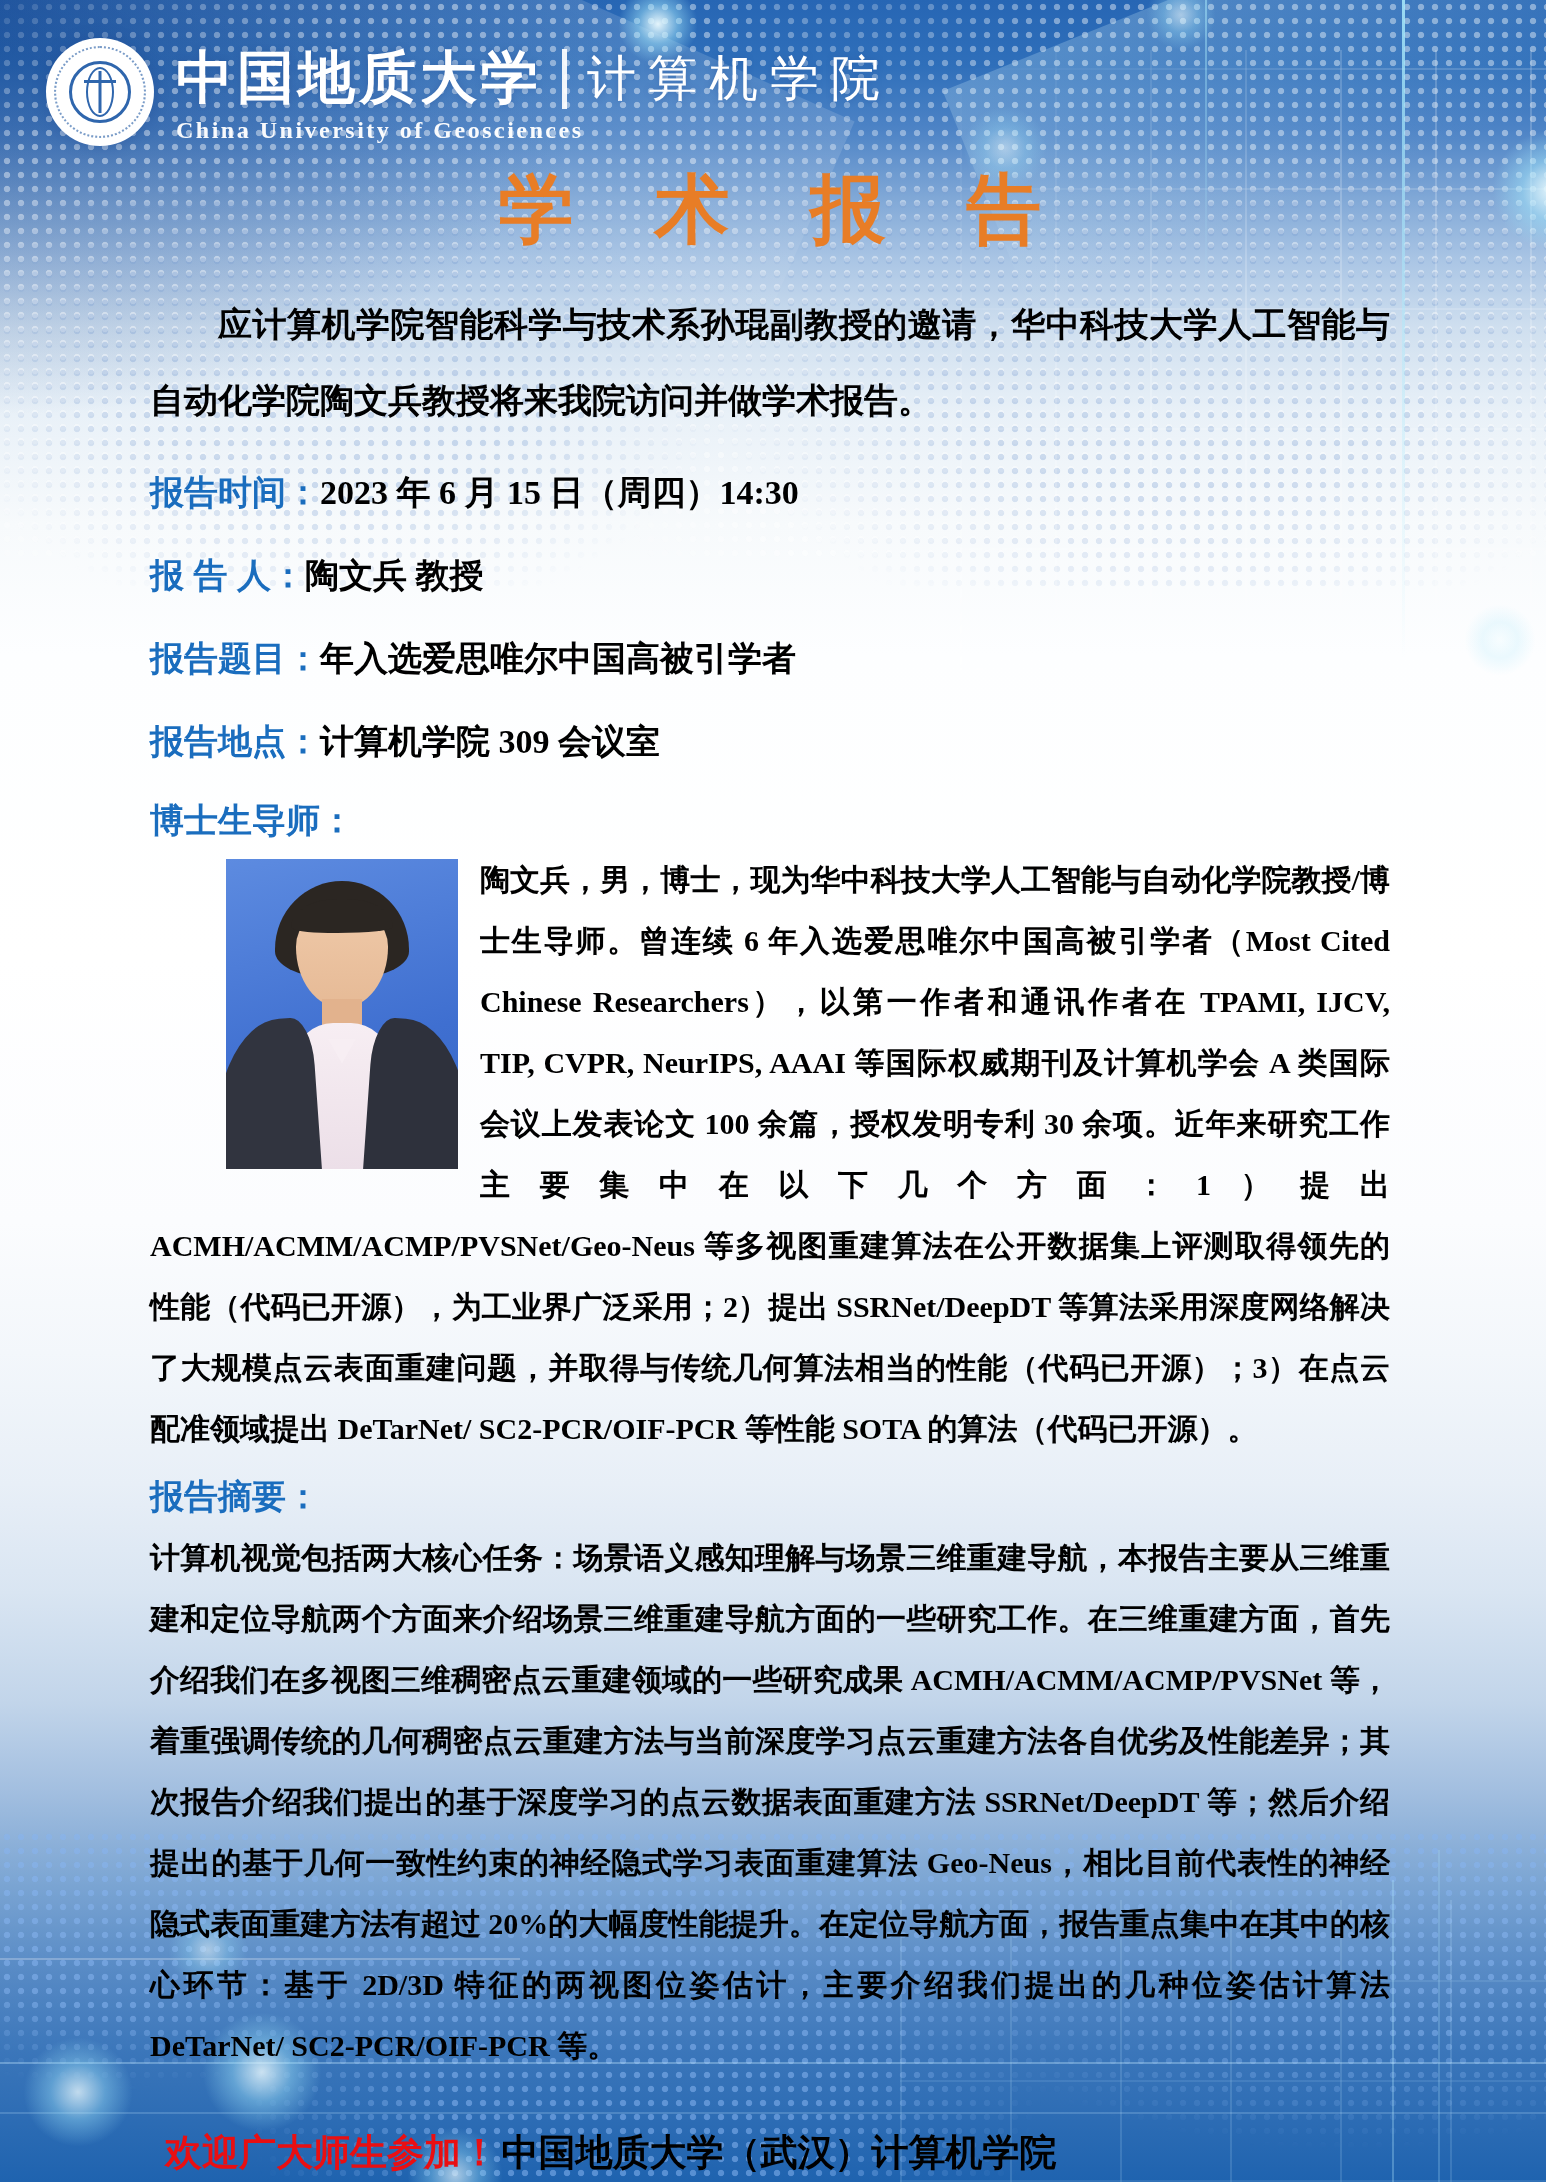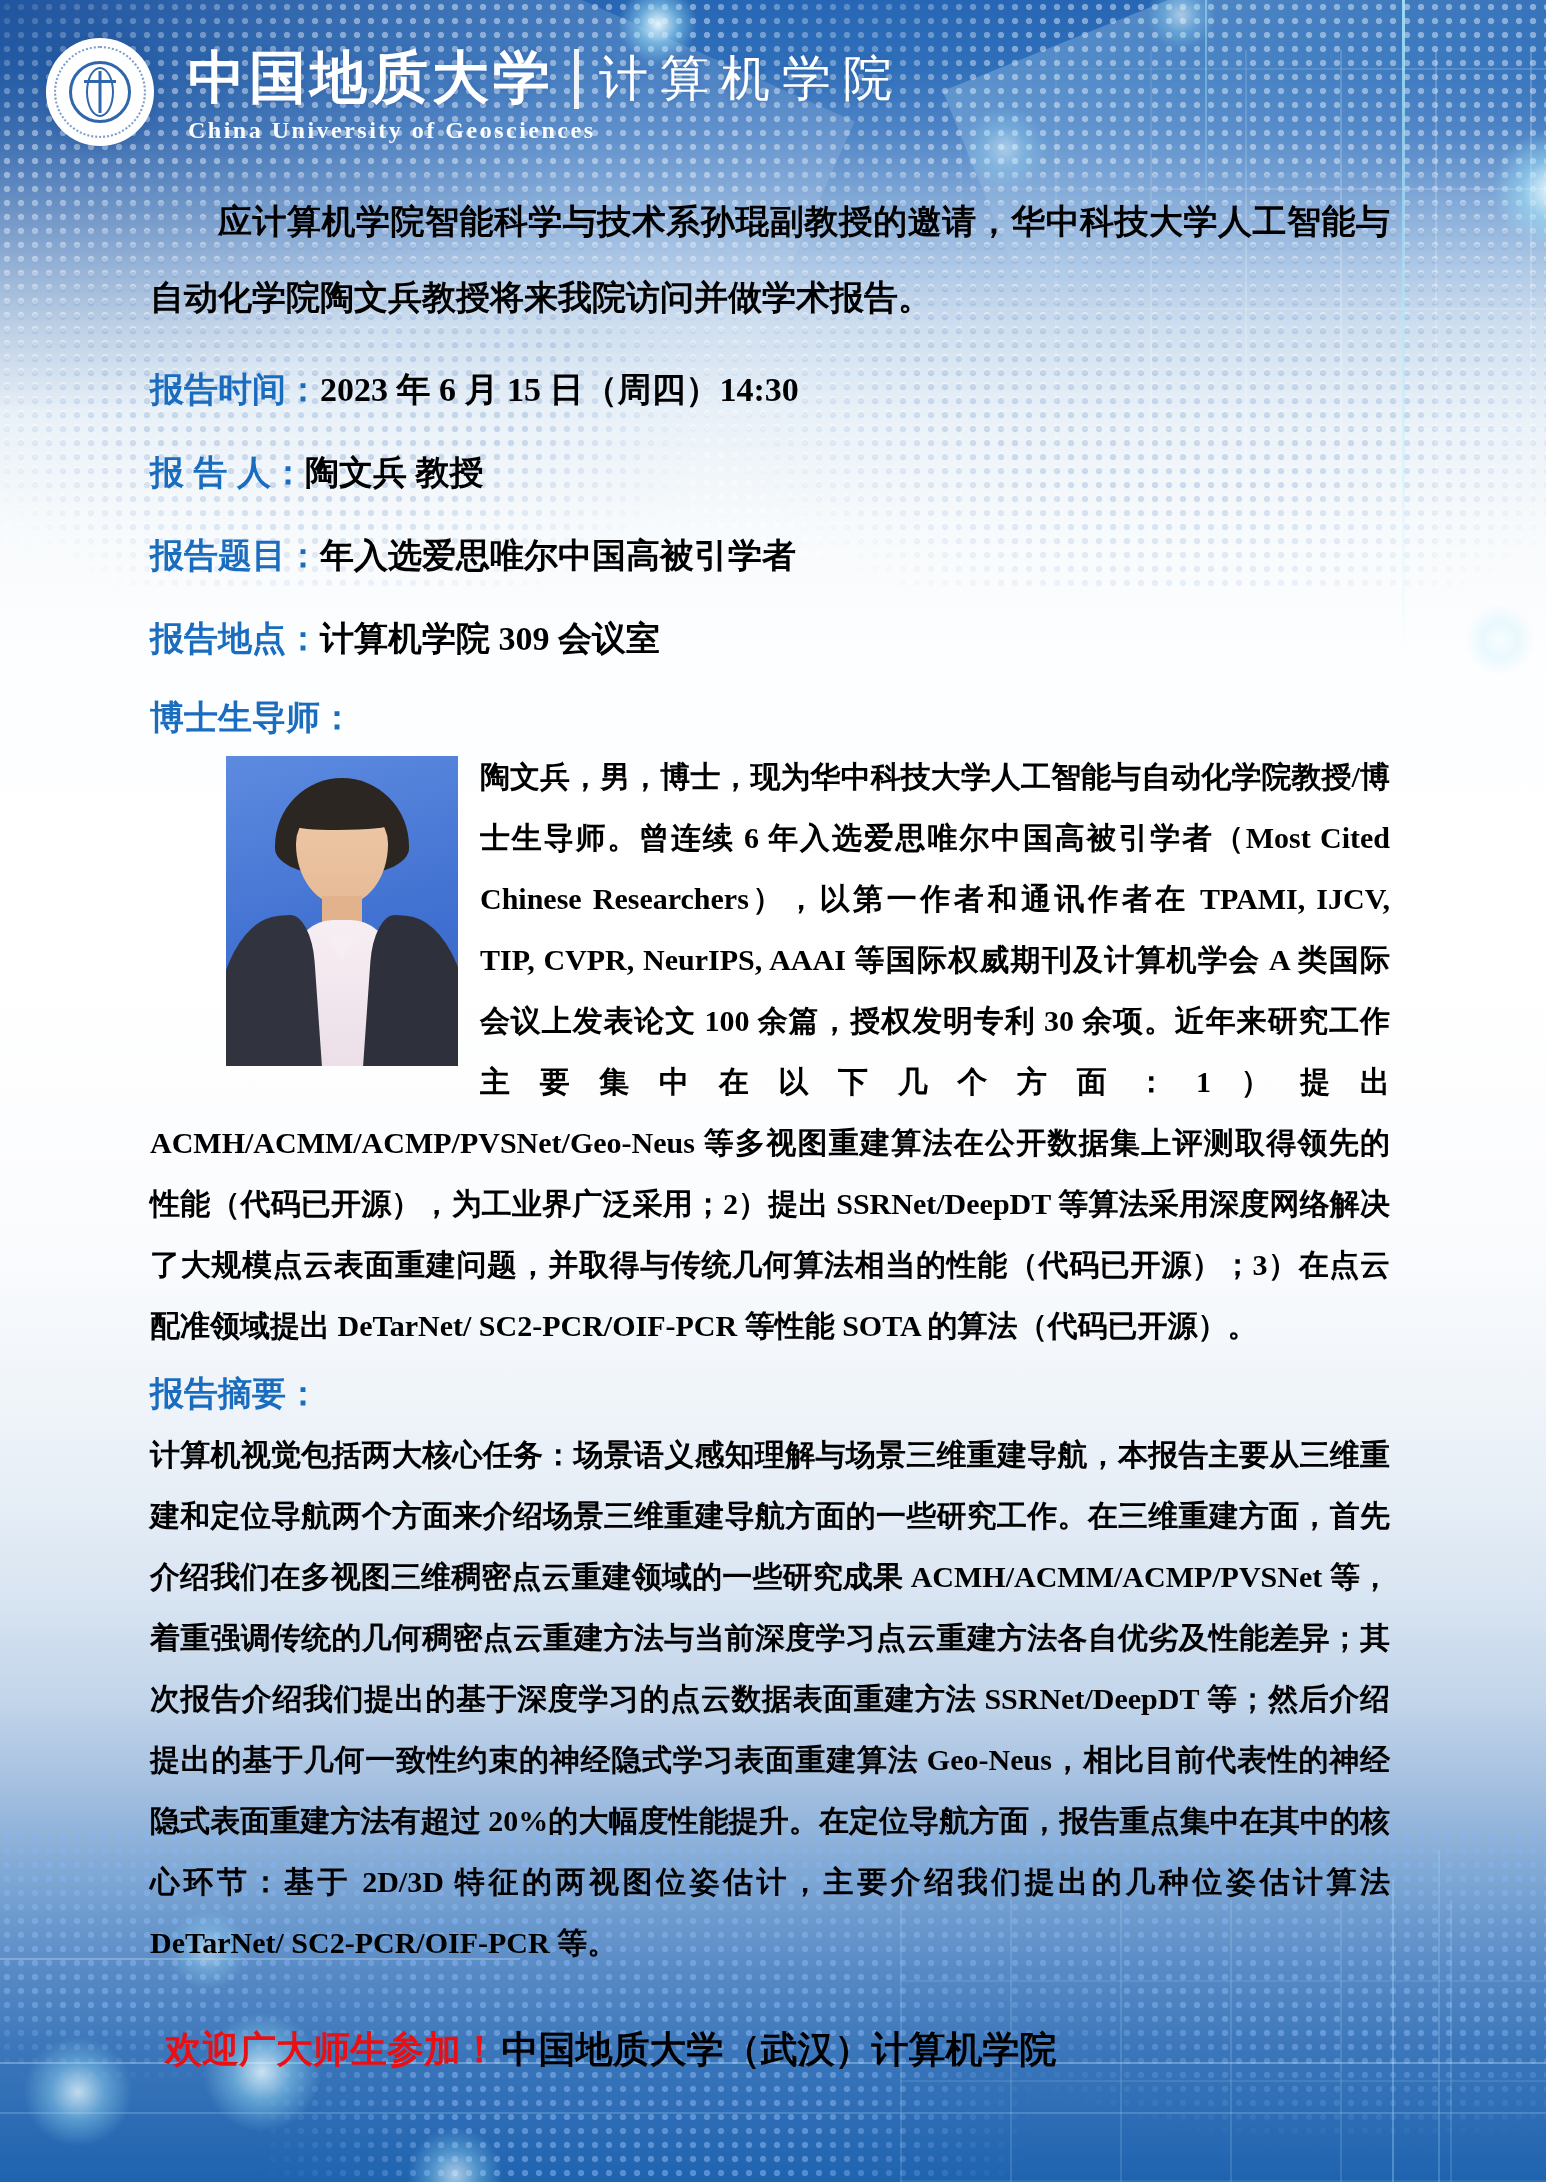--- a/index.html
+++ b/index.html
@@ -89,21 +89,21 @@
     background:#fff;display:flex;align-items:center;justify-content:center;
     box-shadow:0 0 14px rgba(30,70,140,.35);}
   .logo-ring{width:88px;height:88px;border-radius:50%;border:2px dotted #7a9cc8;
     display:flex;align-items:center;justify-content:center;}
   .logo-core{position:relative;width:56px;height:56px;border-radius:50%;border:3px solid #2f66ad;}
   .logo-core::before{content:"";position:absolute;top:3px;bottom:3px;left:14px;right:14px;
     border:2px solid #2f66ad;border-radius:50%;}
   .logo-core::after{content:"";position:absolute;left:50%;top:7px;bottom:7px;width:3px;
     background:#2f66ad;transform:translateX(-50%);}
   .logo-bar{position:absolute;left:12px;right:12px;top:16px;height:3px;background:#2f66ad;}
-  .brand{position:absolute;left:188px;top:40px;color:#fff;}
+  .brand{position:absolute;left:176px;top:40px;color:#fff;}
   .brand-row{display:flex;align-items:center;}
   .brand-cn{font-size:57px;font-weight:800;letter-spacing:4px;
     font-family:"Liberation Serif", serif;text-shadow:0 0 6px rgba(40,80,150,.4);}
   .brand-divider{width:5px;height:60px;background:rgba(255,255,255,.92);margin:0 20px;}
   .brand-dept{font-size:49px;font-weight:400;letter-spacing:12px;
     font-family:"Liberation Serif", serif;text-shadow:0 0 6px rgba(40,80,150,.4);}
   .brand-en{font-size:24px;font-weight:600;letter-spacing:2.5px;margin-top:0;
     font-family:"Liberation Serif", serif;opacity:.96;}
   
   .content{position:relative;z-index:5;padding:0 156px 0 150px;color:#000;}
@@ -191,20 +191,21 @@
       <div class="brand-row">
         <span class="brand-cn">中国地质大学</span>
         <span class="brand-divider"></span>
         <span class="brand-dept">计算机学院</span>
       </div>
       <div class="brand-en">China University of Geosciences</div>
     </div>
   </div>
 
   <div class="content">
+    <div class="main-title">学 术 报 告</div>
 
     <div class="intro">应计算机学院智能科学与技术系孙琨副教授的邀请，华中科技大学人工智能与自动化学院陶文兵教授将来我院访问并做学术报告。</div>
 
     <div class="details">
       <div class="detail-row">
         <span class="detail-label">报告时间：</span><span class="detail-value">2023 年 6 月 15 日（周四）14:30</span>
       </div>
       <div class="detail-row">
         <span class="detail-label">报 告 人：</span><span class="detail-value">陶文兵 教授</span>
       </div>

